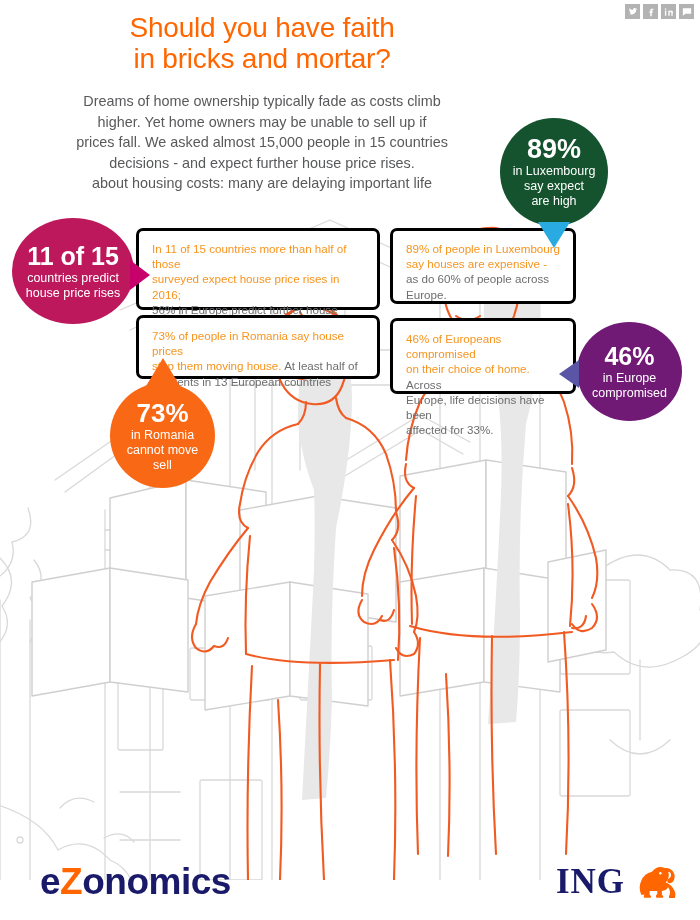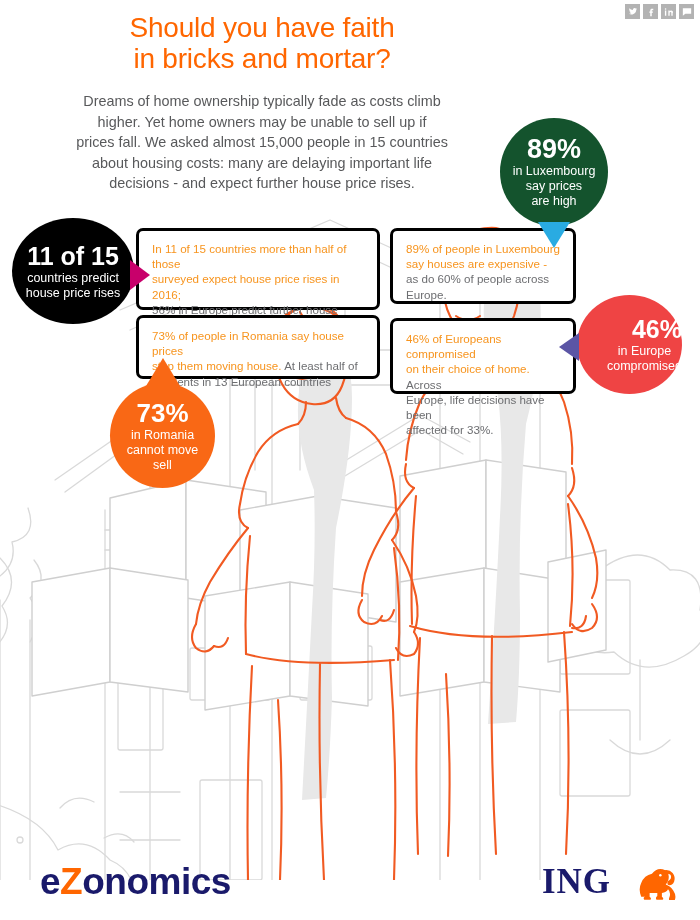--- a/index.html
+++ b/index.html
@@ -67,38 +67,38 @@
     z-index:4;
   }
   .bubble .b-value { font-size:25px; font-weight:700; line-height:29px; }
   .bubble .b-caption { font-size:12.5px; line-height:15px; font-weight:400; }
   .bubble .b-caption span { display:block; }
   .bubble .tail {
     position:absolute;
     width:0; height:0;
   }
 
-  #bubble-11of15 { left:12px; top:218px; width:122px; height:106px; background:#000000; }
+  #bubble-11of15 { left:12px; top:218px; width:122px; height:106px; background:#be185d; }
   #bubble-11of15 .tail {
     right:-16px; top:42px;
     border-top:15px solid transparent;
     border-bottom:15px solid transparent;
     border-left:20px solid #c8006b;
   }
 
   #bubble-89 { left:500px; top:118px; width:108px; height:108px; background:#14532d; }
   #bubble-89 .b-value { font-size:27px; }
   #bubble-89 .tail {
     left:38px; bottom:-22px;
     border-left:16px solid transparent;
     border-right:16px solid transparent;
     border-top:26px solid #29abe2;
   }
 
-  #bubble-46 { left:577px; top:295px; width:105px; height:99px; background:#ef4444;align-items:flex-end; }
+  #bubble-46 { left:577px; top:322px; width:105px; height:99px; background:#701a75; }
   #bubble-46 .b-value { font-size:25px; }
   #bubble-46 .tail {
     left:-18px; top:38px;
     border-top:14px solid transparent;
     border-bottom:14px solid transparent;
     border-right:20px solid #5b55a5;
   }
 
   #bubble-73 { left:110px; top:383px; width:105px; height:105px; background:#f96815; }
   #bubble-73 .b-value { font-size:26px; }
@@ -140,22 +140,22 @@
     letter-spacing:-0.5px;
     line-height:44px;
   }
   #footer-ezonomics .z-accent { color:#ff6600; }
 
   #footer-ing {
     position:absolute;
     right:22px; bottom:20px;
     z-index:5;
     display:flex;
-    align-items:flex-end;
-    gap:21px;
+    align-items:flex-start;
+    gap:7px;
   }
   #ing-wordmark {
     font-family:"Liberation Serif", serif;
     font-size:35px;
     font-weight:700;
     color:#1a1a6b;
     letter-spacing:1px;
     line-height:36px;
   }
 </style>
@@ -337,40 +337,40 @@
 
 <div id="header">
   <h1 id="page-title">
     <span class="t-line">Should you have faith</span>
     <span class="t-line">in bricks and mortar?</span>
   </h1>
   <p id="intro-text">
     <span class="i-line">Dreams of home ownership typically fade as costs climb</span>
     <span class="i-line">higher. Yet home owners may be unable to sell up if</span>
     <span class="i-line">prices fall. We asked almost 15,000 people in 15 countries</span>
+    <span class="i-line">decisions - and expect further house price rises.</span>
     <span class="i-line">about housing costs: many are delaying important life</span>
-    <span class="i-line">decisions - and expect further house price rises.</span>
   </p>
 </div>
 
 <div class="bubble" id="bubble-11of15">
   <span class="tail"></span>
   <div class="b-value">11 of 15</div>
   <div class="b-caption">
     <span>countries predict</span>
     <span>house price rises</span>
   </div>
 </div>
 
 <div class="bubble" id="bubble-89">
   <span class="tail"></span>
   <div class="b-value">89%</div>
   <div class="b-caption">
     <span>in Luxembourg</span>
-    <span>say prices</span>
+    <span>say expect</span>
     <span>are high</span>
   </div>
 </div>
 
 <div class="bubble" id="bubble-46">
   <span class="tail"></span>
   <div class="b-value">46%</div>
   <div class="b-caption">
     <span>in Europe</span>
     <span>compromised</span>

